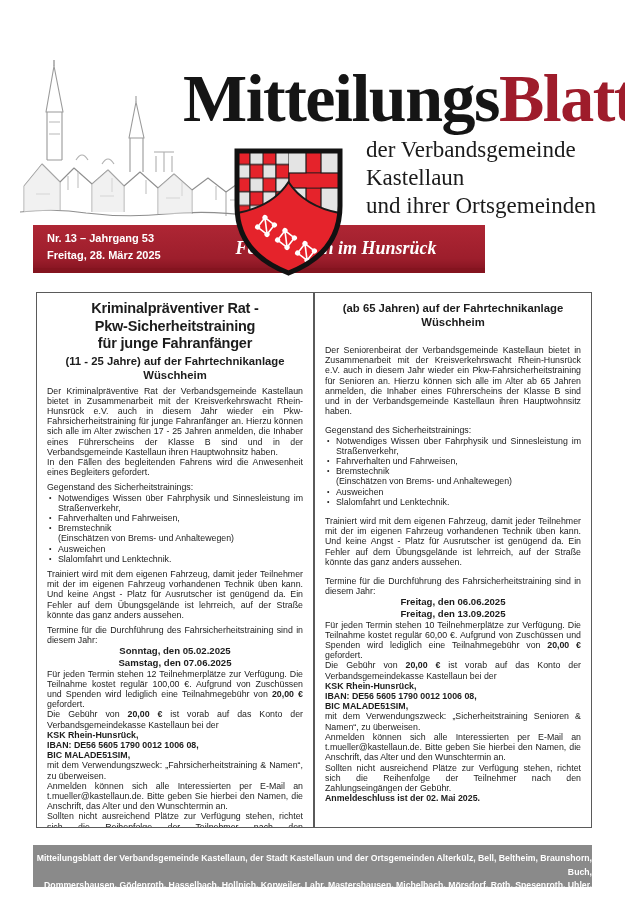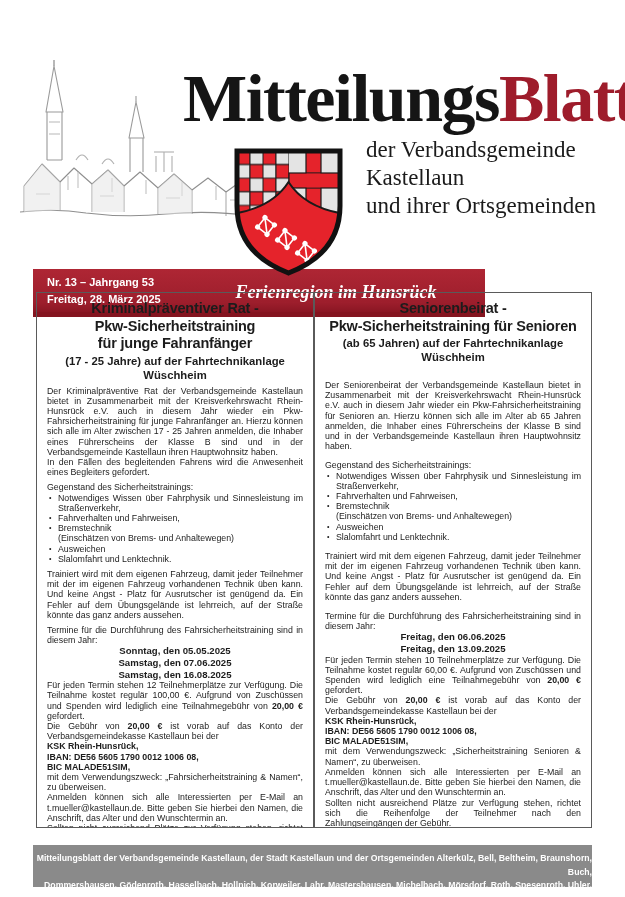--- a/index.html
+++ b/index.html
@@ -11,21 +11,21 @@
         font-weight:bold;font-size:68px;letter-spacing:-1.5px;white-space:nowrap;line-height:1;}
   .masthead-title .t-black{color:#151515;}
   .masthead-title .t-red{color:var(--red,#9e1c2b);}
   .masthead-sub{position:absolute;left:366px;top:136px;font-family:"Liberation Serif",serif;
         font-size:23px;line-height:28px;color:#1b1b1b;}
   .sketch{position:absolute;left:16px;top:60px;}
 
   
   .banner{position:absolute;left:33px;top:225px;width:452px;height:43px;
         background:linear-gradient(#ae2634,#9d1e2c 78%,#8a1623);
-        border-bottom:5px solid #84141f;box-sizing:content-box;margin-top:44px;}
+        border-bottom:5px solid #84141f;box-sizing:content-box;}
   .issue{position:absolute;left:14px;top:5px;color:#ffffff;font-weight:bold;font-size:11px;line-height:17px;}
   .tagline{position:absolute;right:34px;top:13px;width:230px;text-align:center;color:#ffffff;
         font-family:"Liberation Serif",serif;font-style:italic;font-weight:bold;font-size:18px;}
 
   .coat{position:absolute;left:232px;top:146px;z-index:5;}
 
   
   .articles-row{position:absolute;left:36px;top:292px;width:556px;display:flex;}
   .article-box{flex:1;border:1px solid #5a5a5a;height:536px;box-sizing:border-box;
         padding:7px 10px 6px 10px;overflow:hidden;font-size:8.8px;line-height:10.2px;
@@ -153,54 +153,49 @@
     <path d="M5 5 H108 V60 C108 96 85 116 56.5 127 C28 116 5 96 5 60 Z" fill="none" stroke="#111111" stroke-width="5"></path>
   </svg>
 
   <div class="articles-row">
     <div class="article-box" id="article-0">
         <div class="a-title">
           <div>Kriminalpräventiver Rat -</div>
           <div>Pkw-Sicherheitstraining</div>
           <div>für junge Fahranfänger</div>
         </div>
-        <div class="a-subtitle">(17 - 25 Jahre) auf der Fahrtechnikanlage Wüschheim</div>
+        <div class="a-subtitle">(11 - 25 Jahre) auf der Fahrtechnikanlage Wüschheim</div>
         <div class="para">Der Kriminalpräventive Rat der Verbandsgemeinde Kastellaun bietet in Zusammenarbeit mit der Kreisverkehrswacht Rhein-Hunsrück e.V. auch in diesem Jahr wieder ein Pkw-Fahrsicherheitstraining für junge Fahranfänger an. Hierzu können sich alle im Alter zwischen 17 - 25 Jahren anmelden, die Inhaber eines Führerscheins der Klasse B sind und in der Verbandsgemeinde Kastellaun ihren Hauptwohnsitz haben.</div>
         <div class="para">In den Fällen des begleitenden Fahrens wird die Anwesenheit eines Begleiters gefordert.</div>
         <div class="gap"></div>
         <div class="para">Gegenstand des Sicherheitstrainings:</div>
         <div class="bullet">Notwendiges Wissen über Fahrphysik und Sinnesleistung im Straßenverkehr,</div>
         <div class="bullet">Fahrverhalten und Fahrweisen,</div>
         <div class="bullet">Bremstechnik</div>
         <div class="bullet-sub">(Einschätzen von Brems- und Anhaltewegen)</div>
         <div class="bullet">Ausweichen</div>
         <div class="bullet">Slalomfahrt und Lenktechnik.</div>
         <div class="gap"></div>
         <div class="para">Trainiert wird mit dem eigenen Fahrzeug, damit jeder Teilnehmer mit der im eigenen Fahrzeug vorhandenen Technik üben kann. Und keine Angst - Platz für Ausrutscher ist genügend da. Ein Fehler auf dem Übungsgelände ist lehrreich, auf der Straße könnte das ganz anders aussehen.</div>
         <div class="gap"></div>
         <div class="para">Termine für die Durchführung des Fahrsicherheitstraining sind in diesem Jahr:</div>
         <div>
-          <div class="a-date">Sonntag, den 05.05.2025</div>
+          <div class="a-date">Sonntag, den 05.02.2025</div>
           <div class="a-date">Samstag, den 07.06.2025</div>
-          <div class="a-date">Samstag, den 16.08.2025</div>
         </div>
         <div class="para"><span>Für jeden Termin stehen 12 Teilnehmerplätze zur Verfügung. Die Teilnahme kostet regulär 100,00 €. Aufgrund von Zuschüssen und Spenden wird lediglich eine Teilnahmegebühr von </span><b>20,00 €</b><span> gefordert.</span></div>
         <div class="para"><span>Die Gebühr von </span><b>20,00 €</b><span> ist vorab auf das Konto der Verbandsgemeindekasse Kastellaun bei der</span></div>
         <div class="para"><b>KSK Rhein-Hunsrück,</b></div>
         <div class="para"><b>IBAN: DE56 5605 1790 0012 1006 08,</b></div>
         <div class="para"><b>BIC MALADE51SIM,</b></div>
         <div class="para"><span>mit dem Verwendungszweck: „Fahrsicherheitstraining &amp; Namen“, zu überweisen.</span></div>
         <div class="para"><span>Anmelden können sich alle Interessierten per E-Mail an t.mueller@kastellaun.de. Bitte geben Sie hierbei den Namen, die Anschrift, das Alter und den Wunschtermin an.</span></div>
         <div class="para"><span>Sollten nicht ausreichend Plätze zur Verfügung stehen, richtet sich die Reihenfolge der Teilnehmer nach den Zahlungseingängen der Gebühr.</span></div>
       </div>
     <div class="article-box loose" id="article-1">
-        <div class="a-title">
-          <div>Seniorenbeirat -</div>
-          <div>Pkw-Sicherheitstraining für Senioren</div>
-        </div>
         <div class="a-subtitle">(ab 65 Jahren) auf der Fahrtechnikanlage Wüschheim</div>
         <div class="para">Der Seniorenbeirat der Verbandsgemeinde Kastellaun bietet in Zusammenarbeit mit der Kreisverkehrswacht Rhein-Hunsrück e.V. auch in diesem Jahr wieder ein Pkw-Fahrsicherheitstraining für Senioren an. Hierzu können sich alle im Alter ab 65 Jahren anmelden, die Inhaber eines Führerscheins der Klasse B sind und in der Verbandsgemeinde Kastellaun ihren Hauptwohnsitz haben.</div>
         <div class="gap"></div>
         <div class="para">Gegenstand des Sicherheitstrainings:</div>
         <div class="bullet">Notwendiges Wissen über Fahrphysik und Sinnesleistung im Straßenverkehr,</div>
         <div class="bullet">Fahrverhalten und Fahrweisen,</div>
         <div class="bullet">Bremstechnik</div>
         <div class="bullet-sub">(Einschätzen von Brems- und Anhaltewegen)</div>
         <div class="bullet">Ausweichen</div>
         <div class="bullet">Slalomfahrt und Lenktechnik.</div>

